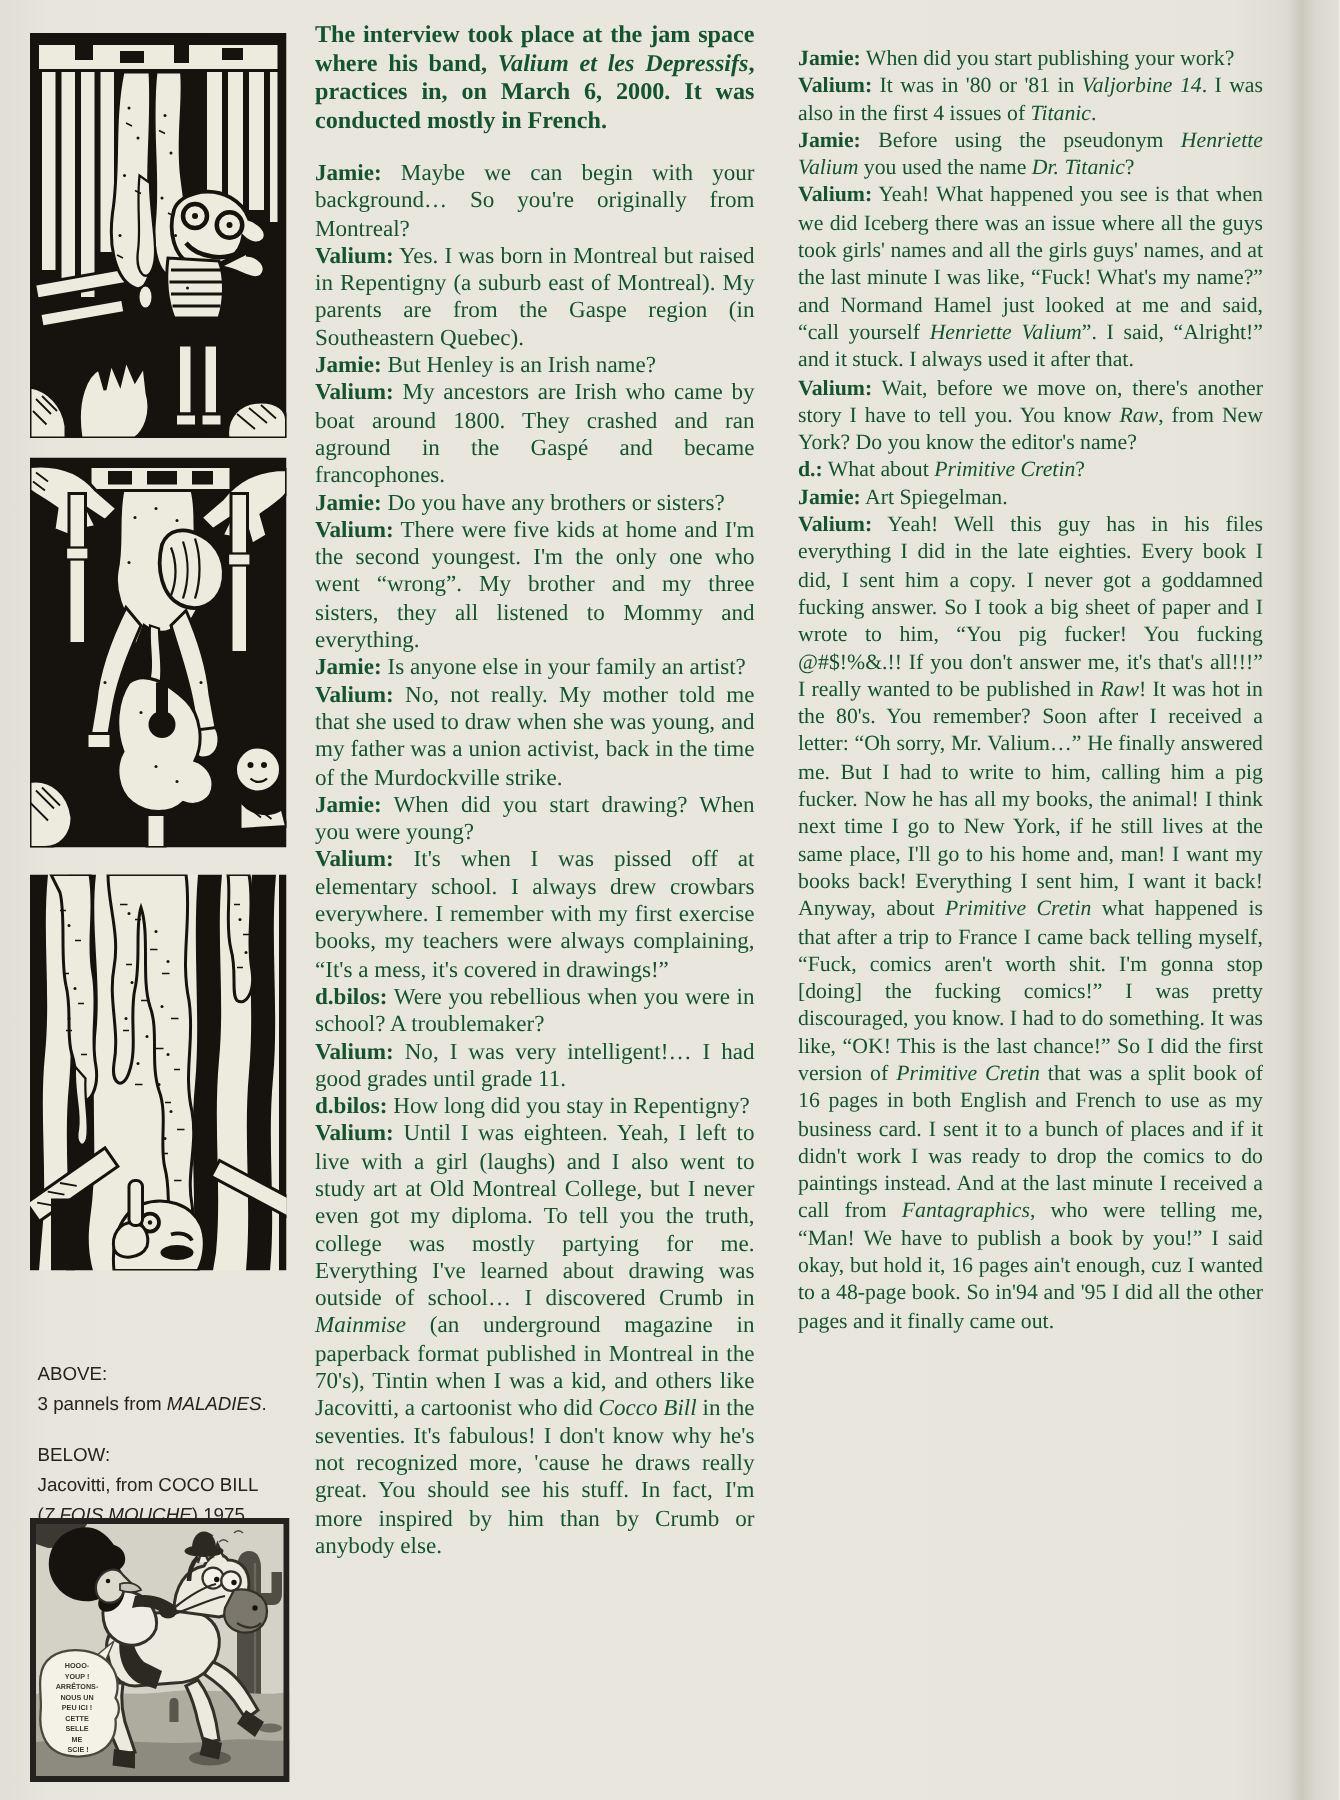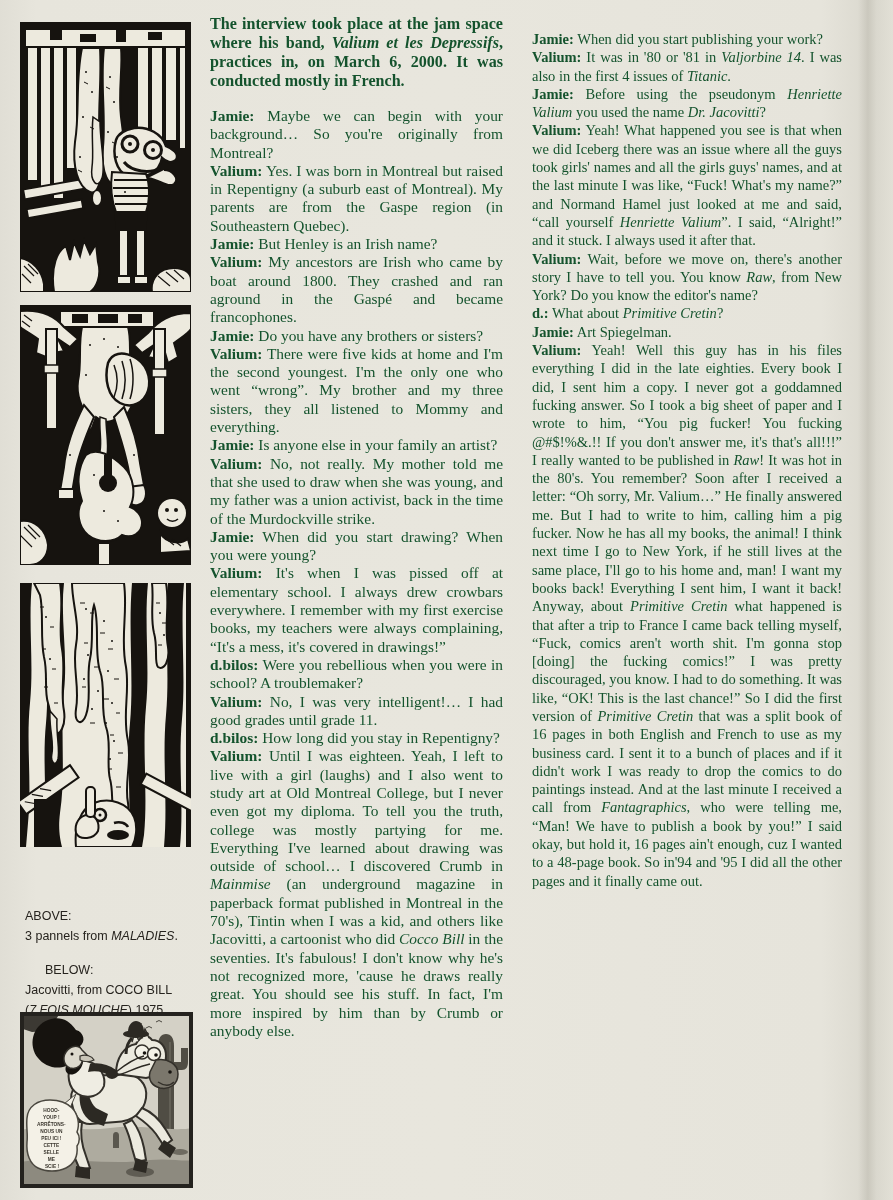--- a/index.html
+++ b/index.html
@@ -12,21 +12,21 @@
     background:linear-gradient(90deg,rgba(0,0,0,0) 0%,rgba(110,105,90,0.15) 55%,rgba(0,0,0,0) 100%);}
   .panel{position:absolute;left:20px;}
   .panel svg{display:block;width:100%;height:100%;}
   .panel-1{top:22px;width:171px;height:270px;}
   .panel-2{top:305px;width:171px;height:260px;}
   .panel-3{top:583px;width:171px;height:264px;}
   .panel-4{top:1012px;width:173px;height:176px;}
   .captions{position:absolute;left:25px;top:906px;width:168px;
     font-family:"Liberation Sans", sans-serif;font-size:12.5px;line-height:20px;color:#26231e;}
   .cap-label{font-weight:normal;}
-  .cap-below{margin-top:14px;margin-left:20px;}
+  .cap-below{margin-top:14px;}
   .col{position:absolute;text-align:justify;color:#14532d;}
   .col-middle{left:210px;top:14px;width:293px;font-size:15.4px;line-height:18.3px;}
   .col-right{left:532px;top:30px;width:310px;font-size:14.5px;line-height:18.3px;}
   .intro{font-weight:bold;font-size:16.1px;line-height:19px;margin:0 0 17px 0;}
   .para{margin:0;}
   .spk{font-weight:bold;}
 </style>
 </head>
 <body>
 
@@ -272,21 +272,21 @@
     <p class="para"><b class="spk">Valium:</b> It's when I was pissed off at elementary school. I always drew crowbars everywhere. I remember with my first exercise books, my teachers were always complaining, “It's a mess, it's covered in drawings!”</p>
     <p class="para"><b class="spk">d.bilos:</b> Were you rebellious when you were in school? A troublemaker?</p>
     <p class="para"><b class="spk">Valium:</b> No, I was very intelligent!… I had good grades until grade 11.</p>
     <p class="para"><b class="spk">d.bilos:</b> How long did you stay in Repentigny?</p>
     <p class="para"><b class="spk">Valium:</b> Until I was eighteen. Yeah, I left to live with a girl (laughs) and I also went to study art at Old Montreal College, but I never even got my diploma. To tell you the truth, college was mostly partying for me. Everything I've learned about drawing was outside of school… I discovered Crumb in <i>Mainmise</i> (an underground magazine in paperback format published in Montreal in the 70's), Tintin when I was a kid, and others like Jacovitti, a cartoonist who did <i>Cocco Bill</i> in the seventies. It's fabulous! I don't know why he's not recognized more, 'cause he draws really great. You should see his stuff. In fact, I'm more inspired by him than by Crumb or anybody else.</p>
   </div>
 
 <div class="col col-right">
     <p class="para"><b class="spk">Jamie:</b> When did you start publishing your work?</p>
     <p class="para"><b class="spk">Valium:</b> It was in '80 or '81 in <i>Valjorbine 14</i>. I was also in the first 4 issues of <i>Titanic</i>.</p>
-    <p class="para"><b class="spk">Jamie:</b> Before using the pseudonym <i>Henriette Valium</i> you used the name <i>Dr. Jacovitti</i>?</p>
+    <p class="para"><b class="spk">Jamie:</b> Before using the pseudonym <i>Henriette Valium</i> you used the name <i>Dr. Titanic</i>?</p>
     <p class="para"><b class="spk">Valium:</b> Yeah! What happened you see is that when we did Iceberg there was an issue where all the guys took girls' names and all the girls guys' names, and at the last minute I was like, “Fuck! What's my name?” and Normand Hamel just looked at me and said, “call yourself <i>Henriette Valium</i>”. I said, “Alright!” and it stuck. I always used it after that.</p>
     <p class="para"><b class="spk">Valium:</b> Wait, before we move on, there's another story I have to tell you. You know <i>Raw</i>, from New York? Do you know the editor's name?</p>
     <p class="para"><b class="spk">d.:</b> What about <i>Primitive Cretin</i>?</p>
     <p class="para"><b class="spk">Jamie:</b> Art Spiegelman.</p>
     <p class="para"><b class="spk">Valium:</b> Yeah! Well this guy has in his files everything I did in the late eighties. Every book I did, I sent him a copy. I never got a goddamned fucking answer. So I took a big sheet of paper and I wrote to him, “You pig fucker! You fucking @#$!%&amp;.!! If you don't answer me, it's that's all!!!” I really wanted to be published in <i>Raw</i>! It was hot in the 80's. You remember? Soon after I received a letter: “Oh sorry, Mr. Valium…” He finally answered me. But I had to write to him, calling him a pig fucker. Now he has all my books, the animal! I think next time I go to New York, if he still lives at the same place, I'll go to his home and, man! I want my books back! Everything I sent him, I want it back! Anyway, about <i>Primitive Cretin</i> what happened is that after a trip to France I came back telling myself, “Fuck, comics aren't worth shit. I'm gonna stop [doing] the fucking comics!” I was pretty discouraged, you know. I had to do something. It was like, “OK! This is the last chance!” So I did the first version of <i>Primitive Cretin</i> that was a split book of 16 pages in both English and French to use as my business card. I sent it to a bunch of places and if it didn't work I was ready to drop the comics to do paintings instead. And at the last minute I received a call from <i>Fantagraphics</i>, who were telling me, “Man! We have to publish a book by you!” I said okay, but hold it, 16 pages ain't enough, cuz I wanted to a 48-page book. So in'94 and '95 I did all the other pages and it finally came out.</p>
   </div>
 
 <div class="page-crease"></div>
 
 </body></html>

